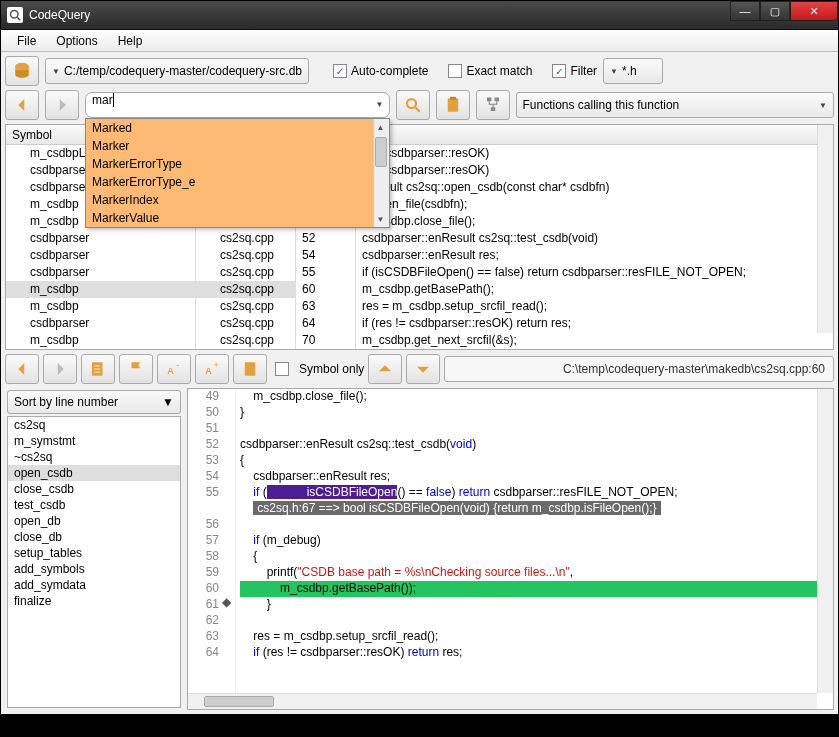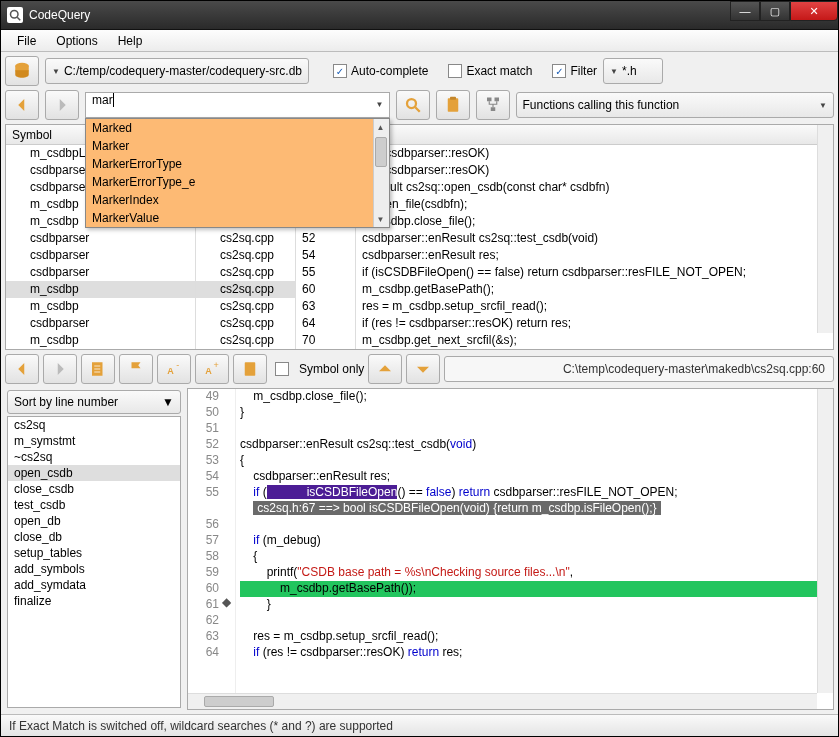--- a/index.html
+++ b/index.html
@@ -17,21 +17,21 @@
 .client { background: #f0f0f0; height: calc(100% - 29px - 22px - 22px); padding: 4px; display:flex; flex-direction:column; gap:4px; }
 .row { display: flex; align-items: center; gap: 6px; }
 .btn { height: 30px; min-width: 32px; background: linear-gradient(#fafafa,#e2e2e2); border: 1px solid #aaa; border-radius: 3px; display:flex; align-items:center; justify-content:center; padding: 0 6px; cursor:pointer; }
 .btn.icon { width: 34px; padding:0; }
 .btn.orange svg { fill:#e4a13a; }
 .btn svg { width: 18px; height: 18px; }
 .dropdown { height: 26px; background: linear-gradient(#fafafa,#e8e8e8); border: 1px solid #aaa; border-radius: 3px; display:flex; align-items:center; padding: 0 6px; gap:4px; }
 .dropdown .arrow { font-size: 8px; color:#444; }
 .cb { width: 14px; height: 14px; border: 1px solid #888; background: #fff; display:inline-flex; align-items:center; justify-content:center; font-size:10px; color:#1a5db5; }
 .inputwrap { position:relative; flex:1; }
-.input { height: 26px; width: 100%; background:#fff; border:1px solid #aaa; border-radius:0; padding:0 16px 0 6px; }
+.input { height: 26px; width: 100%; background:#fff; border:1px solid #aaa; border-radius:7px; padding:0 16px 0 6px; }
 .input .carrow { position:absolute; right:6px; top:8px; font-size:8px; color:#444; }
 .autocomplete { position:absolute; top:26px; left:0; width:100%; background:#fdba74; border:1px solid #888; z-index:100; box-shadow: 2px 2px 4px rgba(0,0,0,.25);}
 .autocomplete .opt { padding: 2px 6px; }
 .autocomplete .scrollbar { position:absolute; right:0; top:0; bottom:0; width:16px; background:#eee; border-left:1px solid #ccc;}
 .autocomplete .thumb { position:absolute; right:2px; top:18px; width:12px; height:30px; background:#cdcdcd; border:1px solid #aaa; border-radius:2px; }
 .autocomplete .sarrow { position:absolute; right:0; width:16px; height:16px; display:flex; align-items:center; justify-content:center; font-size:8px; color:#555; }
 .panel { background:#fff; border:1px solid #aaa; position:relative; overflow:hidden; }
 .resultspanel { height: 226px; display:flex; }
 .leftcol { width: 190px; border-right:1px solid #ddd; overflow:hidden; }
 .th { background: linear-gradient(#fafafa,#e8e8e8); border-bottom:1px solid #ccc; padding:3px 6px; font-size:12px; height:20px; }
@@ -378,17 +378,14 @@
           </div>
         <div class="vscroll"></div>
         <div class="hscroll">
           <div style="position:absolute;left:16px;width:70px;top:2px;bottom:2px;background:#cdcdcd;border:1px solid #aaa;border-radius:2px"></div>
         </div>
       </div>
     </div>
 
   </div>
 
-  <div class="statusbar">
-    <span>If Exact Match is switched off, wildcard searches (* and ?) are supported</span>
-  </div>
 
 </div>
 
 </body></html>

